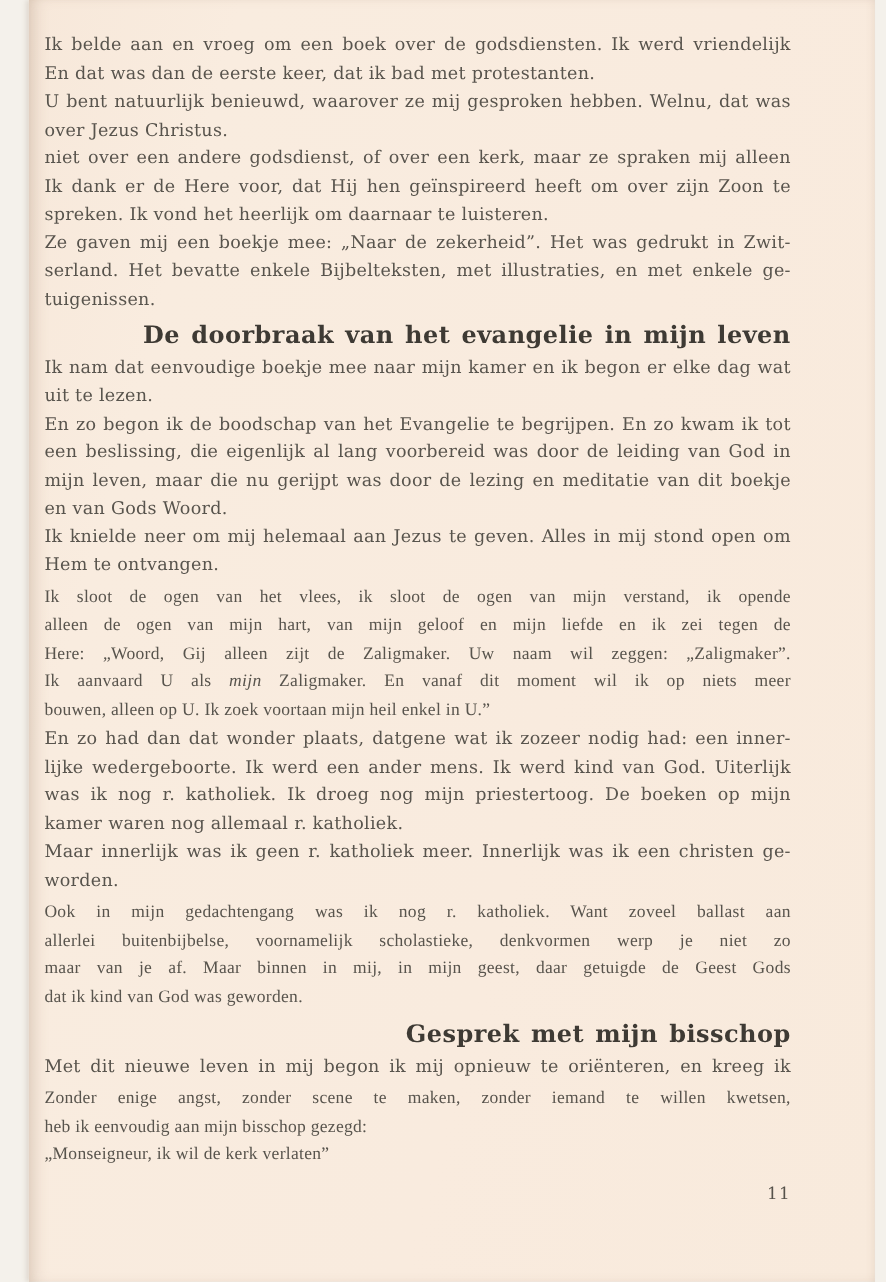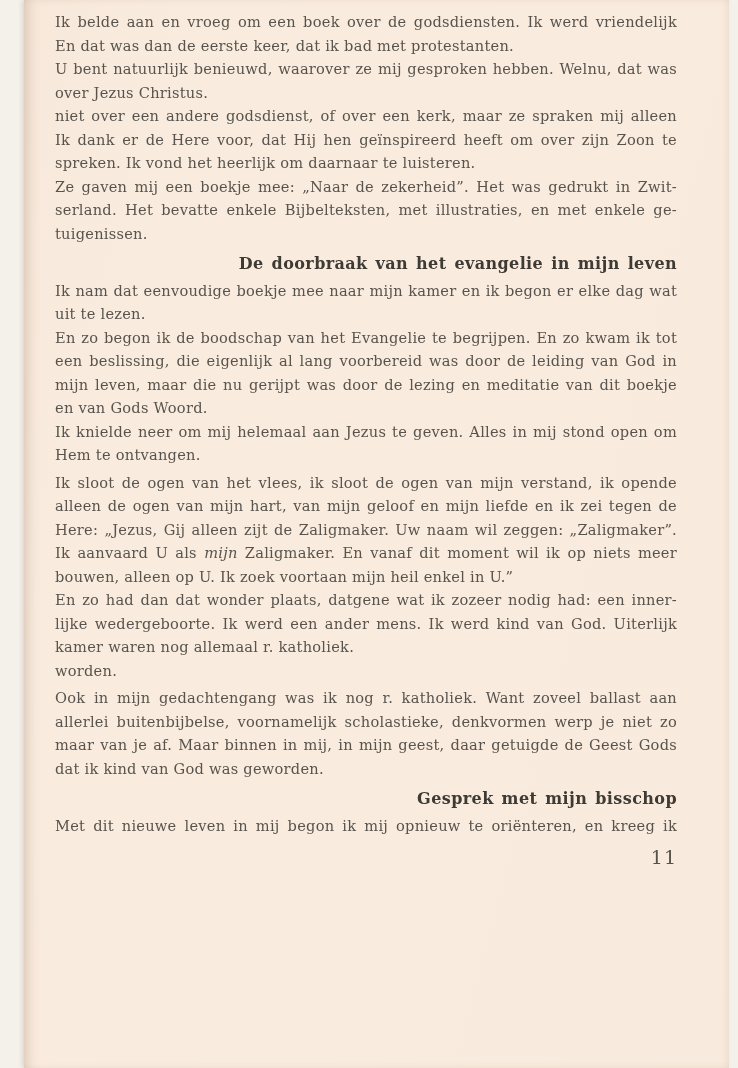--- a/index.html
+++ b/index.html
@@ -20,55 +20,54 @@
     background: linear-gradient(105deg, #f7e8da 0%, #f9ecdf 18%, #f9ebde 60%, #f8eadc 100%);
     box-shadow: inset 10px 0 14px -8px rgba(130, 95, 70, 0.30),
                 inset -5px 0 8px -5px rgba(130, 95, 70, 0.15),
                 -2px 0 4px rgba(120, 100, 80, 0.18);
   }
   .text-column {
     position: absolute;
     left: 13px;   
     width: 622px;
     top: 0;
-    padding-top: 10px;
+    padding-top: 26px;
     font-size: 14.6px;
     line-height: 23.5px;
     color: #58544d;
     letter-spacing: 0.25px;
-    margin-left: 18px;
   }
   .para { margin: 0; }
-  .para.gap { margin-top: 4px; }
+  .para.gap { margin-top: 4px; font-family: Liberation Serif, serif; }
   .line {
     white-space: normal;
     text-align: justify;
     text-align-last: justify;
   }
   .line.nojust {
     text-align: left;
     text-align-last: left;
   }
   .heading {
     font-weight: bold;
     text-align: right;
     text-align-last: right;
     color: #3e3a34;
     margin: 7px 0 3px 0;
     letter-spacing: 0.4px;
     word-spacing: 2px;
-    font-size: 16px;
+    font-size: 20px;
   }
   .ital { font-style: italic; }
   .page-number {
     text-align: right;
     text-align-last: right;
     margin-top: 9px;
     color: #56524b;
-    font-size: 19px;
+    font-size: 14px;
     letter-spacing: 1px;
   }
 </style>
 </head>
 <body>
 
 <div class="scan-page">
   <div class="text-column">
 
     <div class="para">
@@ -100,37 +99,44 @@
         <div class="line">mijn leven, maar die nu gerijpt was door de lezing en meditatie van dit boekje</div>
         <div class="line nojust">en van Gods Woord.</div>
       </div>
       <div class="para">
         <div class="line">Ik knielde neer om mij helemaal aan Jezus te geven. Alles in mij stond open om</div>
         <div class="line nojust">Hem te ontvangen.</div>
       </div>
       <div class="para gap">
         <div class="line">Ik sloot de ogen van het vlees, ik sloot de ogen van mijn verstand, ik opende</div>
         <div class="line">alleen de ogen van mijn hart, van mijn geloof en mijn liefde en ik zei tegen de</div>
-        <div class="line">Here: „Jezus, Gij alleen zijt de Zaligmaker. Uw naam wil zeggen: „Zaligmaker”.</div>
+        <div class="line">Here: „Woord, Gij alleen zijt de Zaligmaker. Uw naam wil zeggen: „Zaligmaker”.</div>
         <div class="line"><span>Ik aanvaard U als </span><span class="ital">mijn</span><span> Zaligmaker. En vanaf dit moment wil ik op niets meer</span></div>
         <div class="line nojust">bouwen, alleen op U. Ik zoek voortaan mijn heil enkel in U.”</div>
       </div>
       <div class="para">
         <div class="line">En zo had dan dat wonder plaats, datgene wat ik zozeer nodig had: een inner-</div>
         <div class="line">lijke wedergeboorte. Ik werd een ander mens. Ik werd kind van God. Uiterlijk</div>
+        <div class="line">was ik nog r. katholiek. Ik droeg nog mijn priestertoog. De boeken op mijn</div>
         <div class="line nojust">kamer waren nog allemaal r. katholiek.</div>
       </div>
       <div class="para">
+        <div class="line">Maar innerlijk was ik geen r. katholiek meer. Innerlijk was ik een christen ge-</div>
         <div class="line nojust">worden.</div>
       </div>
       <div class="para gap">
         <div class="line">Ook in mijn gedachtengang was ik nog r. katholiek. Want zoveel ballast aan</div>
         <div class="line">allerlei buitenbijbelse, voornamelijk scholastieke, denkvormen werp je niet zo</div>
         <div class="line">maar van je af. Maar binnen in mij, in mijn geest, daar getuigde de Geest Gods</div>
         <div class="line nojust">dat ik kind van God was geworden.</div>
       </div>
       <div class="heading">Gesprek met mijn bisschop</div>
       <div class="para">
         <div class="line">Met dit nieuwe leven in mij begon ik mij opnieuw te oriënteren, en kreeg ik</div>
       </div>
+      <div class="para gap">
+        <div class="line">Zonder enige angst, zonder scene te maken, zonder iemand te willen kwetsen,</div>
+        <div class="line nojust">heb ik eenvoudig aan mijn bisschop gezegd:</div>
+        <div class="line nojust">„Monseigneur, ik wil de kerk verlaten”</div>
+      </div>
       <div class="page-number">11</div>
   </div>
 </div>
 
 </body></html>

